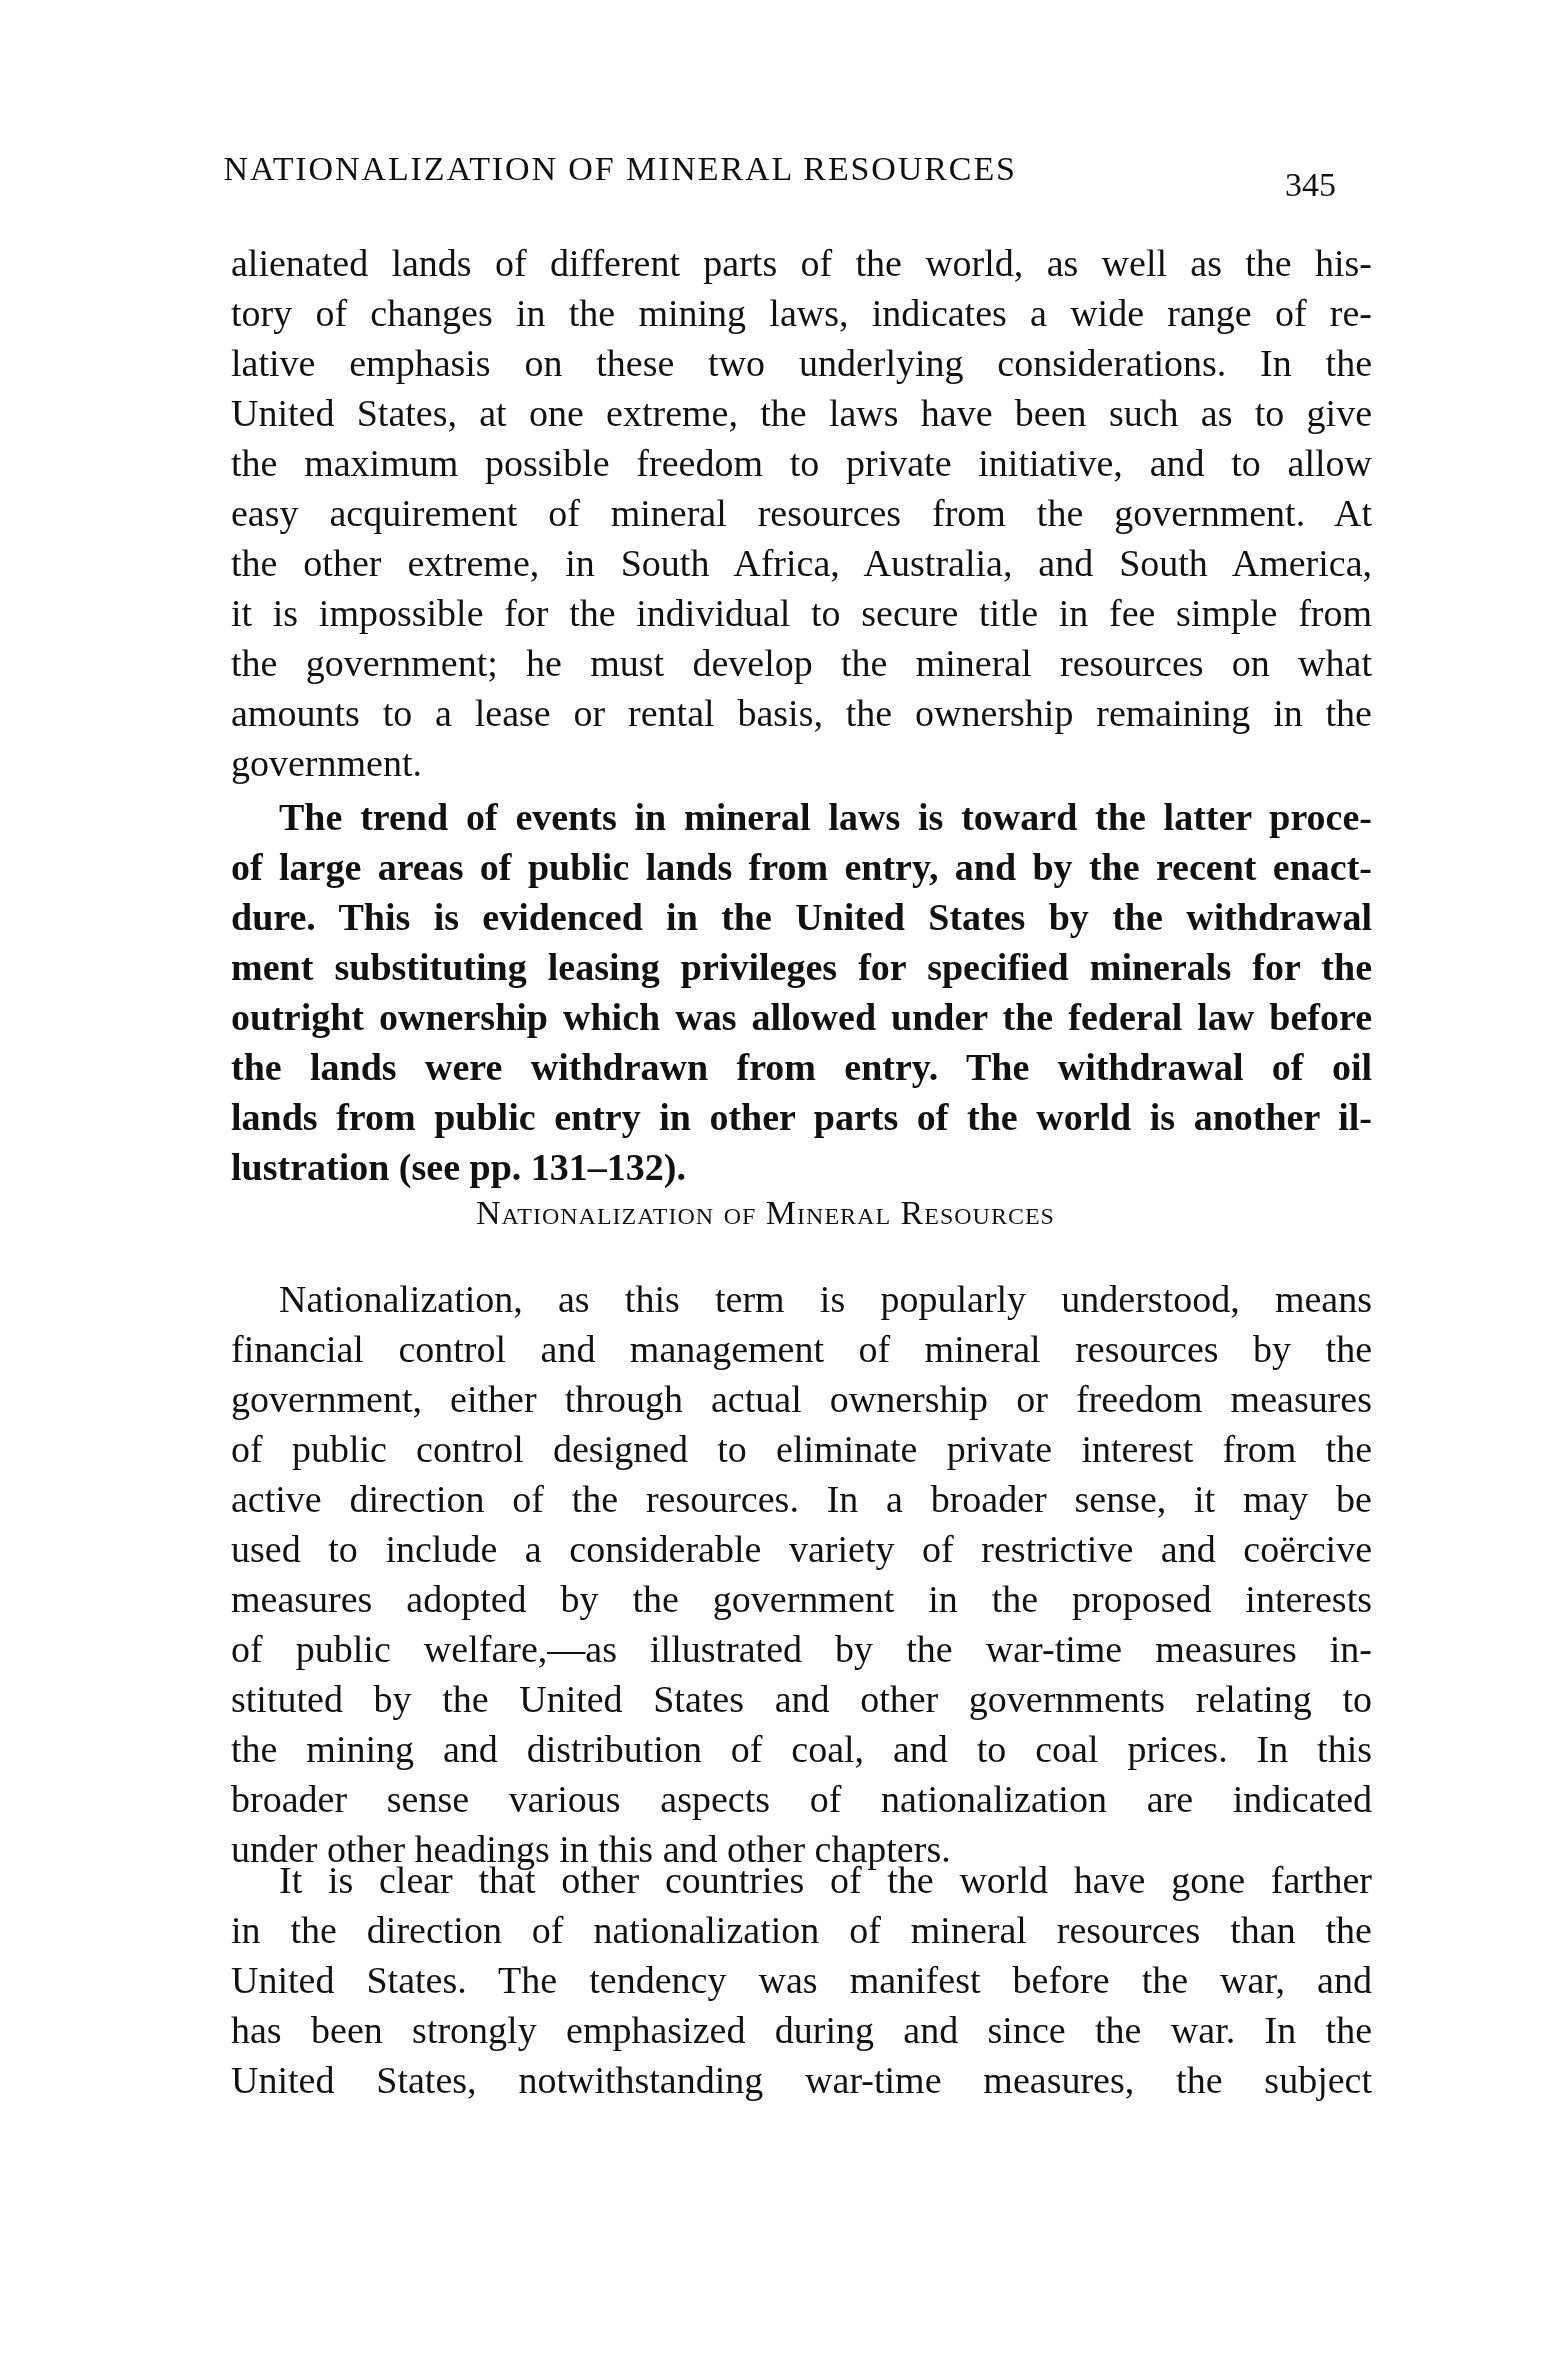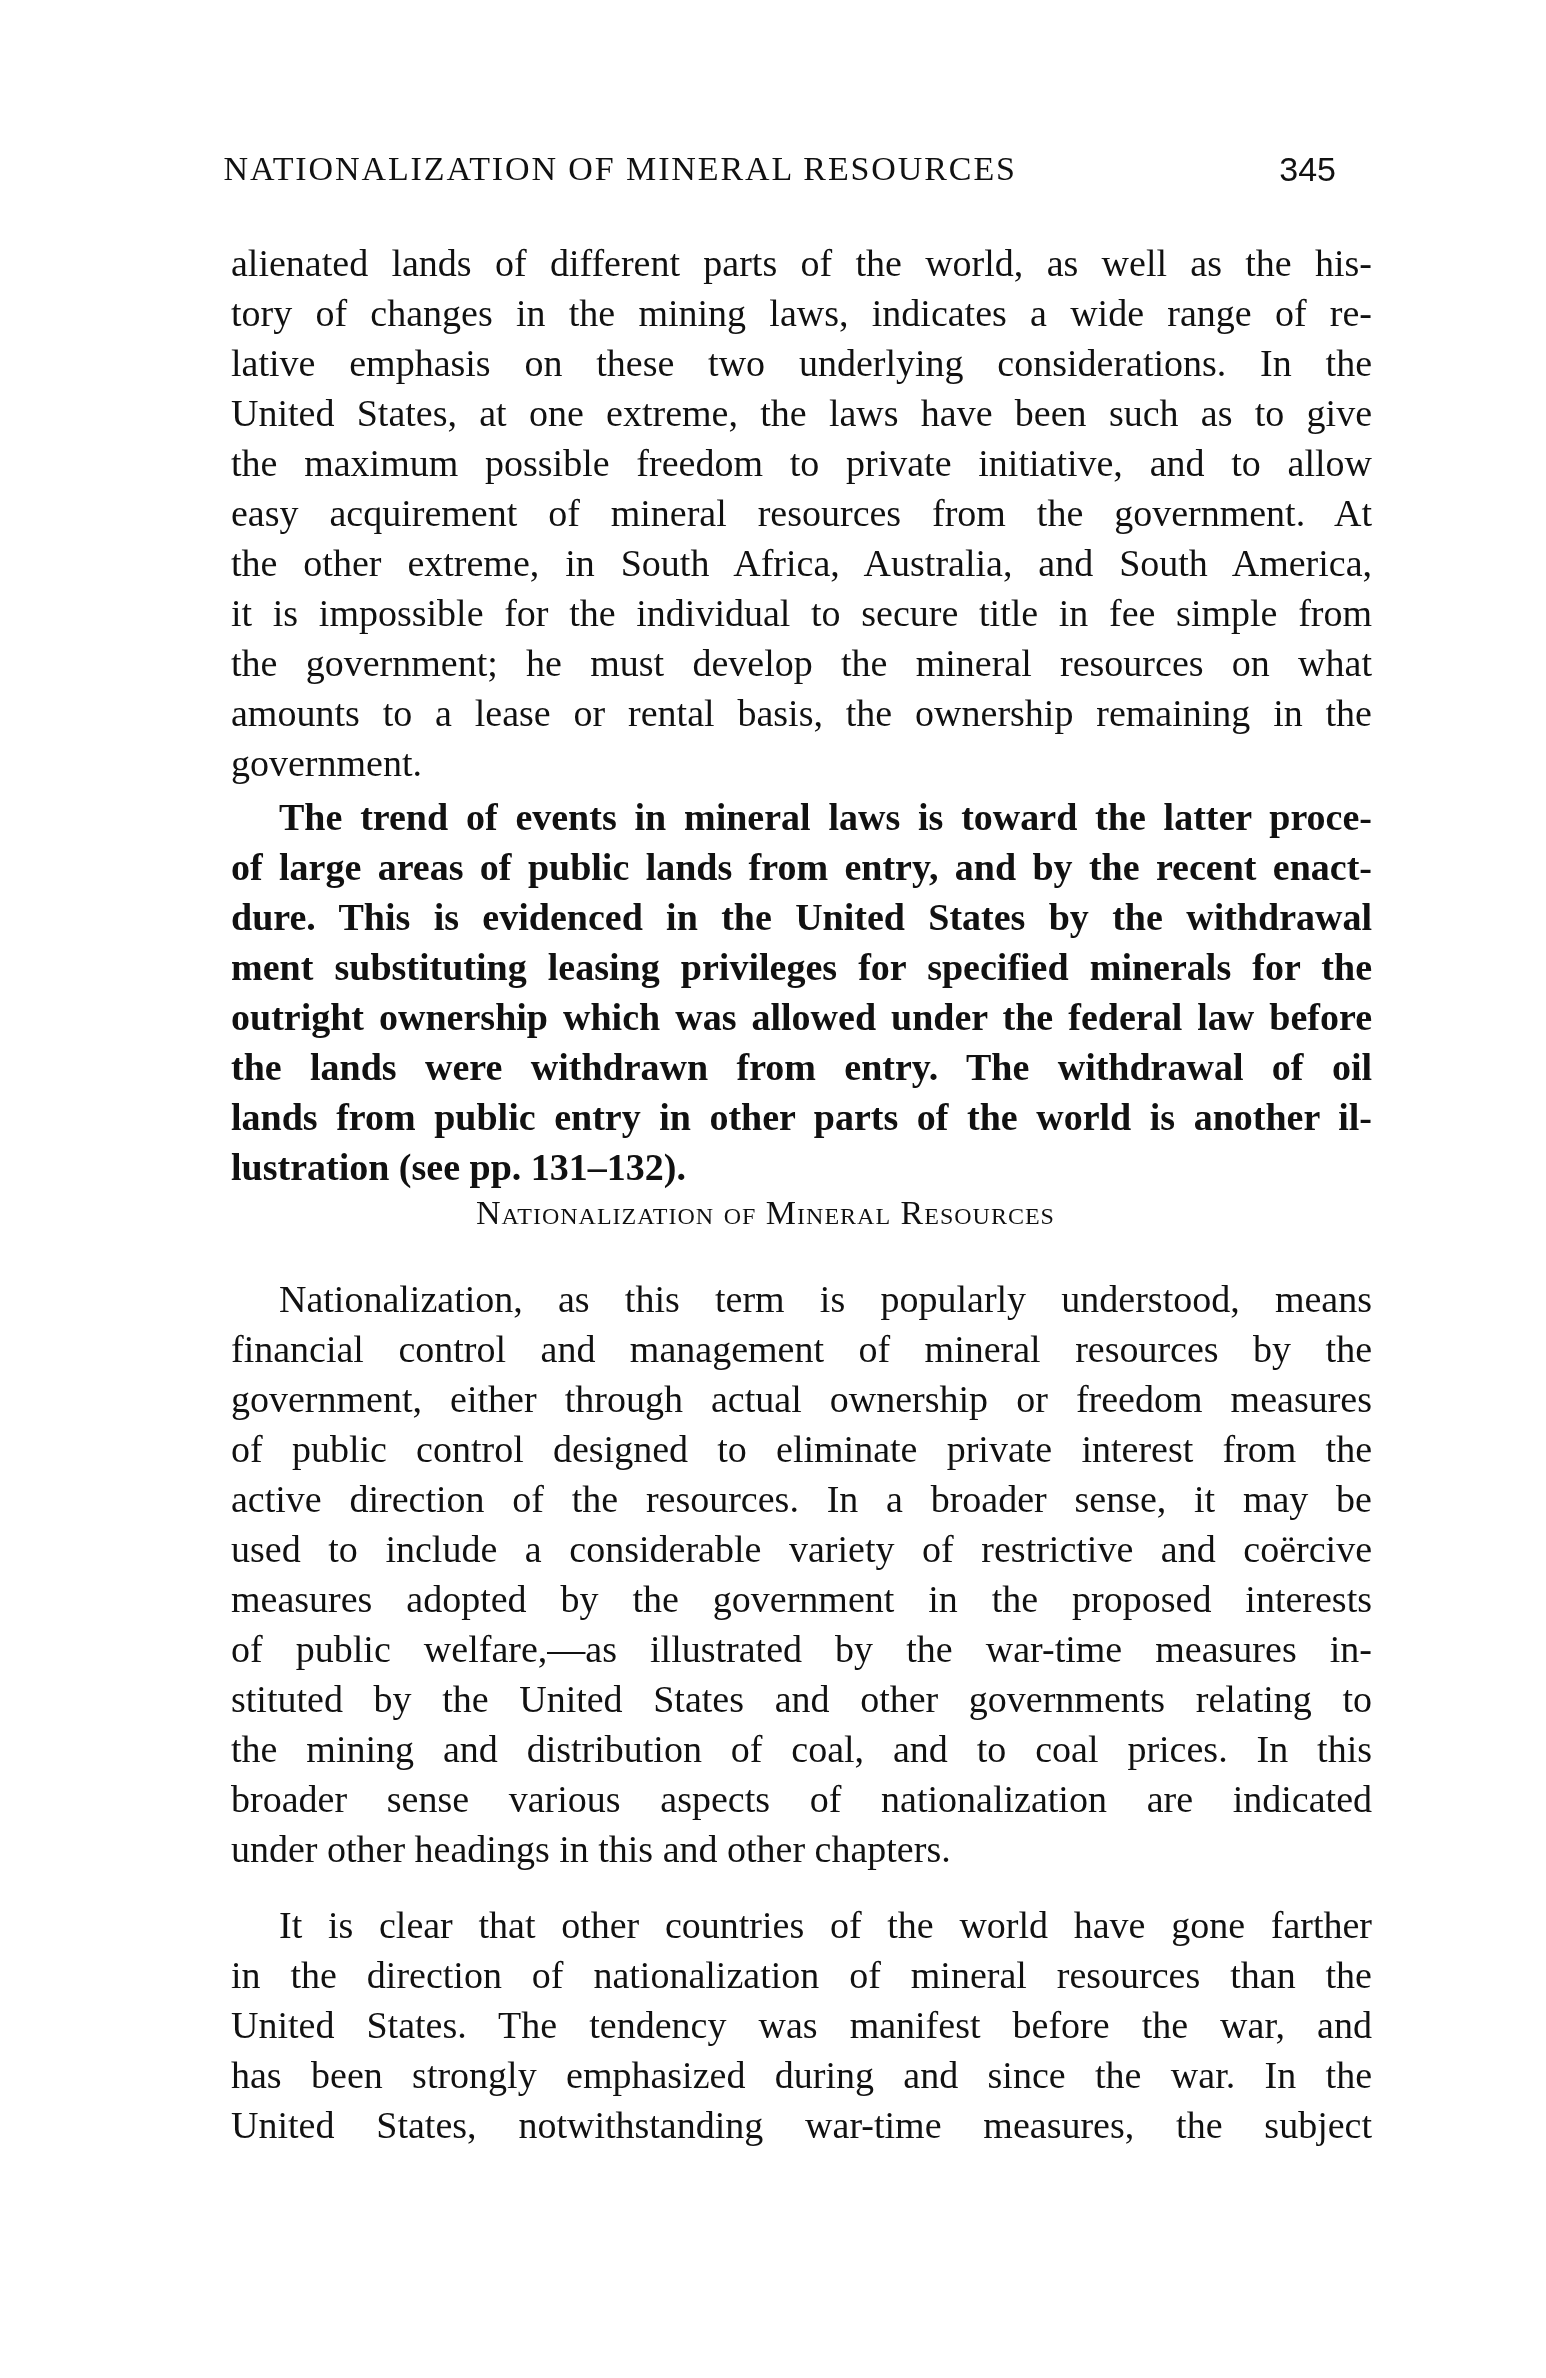--- a/index.html
+++ b/index.html
@@ -1,20 +1,20 @@
 <!DOCTYPE html>
 <html style="font-size:15px"><head>
 <meta charset="utf-8">
 <style>
   html, body { margin: 0; padding: 0; background: #ffffff; }
   body { width: 1547px; height: 2379px; position: relative; overflow: hidden; font-family: "DejaVu Serif", "Liberation Serif", serif; color: #111; }
   .page { position: absolute; left: 195px; top: 0; width: 1141px; }
   .running-head { position: absolute; top: 150px; left: 0; width: 1141px; height: 48px; }
   .running-title { position: absolute; left: 28.5px; top: 0; font-size: 34px; letter-spacing: 1.9px; font-family: "Liberation Serif", serif; white-space: nowrap; }
-  .page-number { position: absolute; right: 0; top: 0; font-size: 34px; font-family: Liberation Sans, sans-serif; }
+  .page-number { position: absolute; right: 0; top: 16px; font-size: 34px; font-family: Liberation Serif, serif; }
   .body-block { position: absolute; left: 0; width: 1141px; font-family: "Liberation Serif", serif; font-size: 38px; line-height: 50px; text-align: justify; margin-left: 36px; }
   .line { display: block; white-space: nowrap; text-align-last: justify; text-align: justify; }
   .line.last { text-align-last: left; }
   .indent { padding-left: 48px; }
   .section-heading { position: absolute; left: 0; width: 1141px; text-align: center; font-family: "Liberation Serif", serif; font-size: 34px; font-variant: small-caps; letter-spacing: 1px; }
 </style>
 </head>
 <body>
 
 <div class="page">
@@ -59,21 +59,21 @@
     <span class="line">active direction of the resources.  In a broader sense, it may be</span>
     <span class="line">used to include a considerable variety of restrictive and coërcive</span>
     <span class="line">measures adopted by the government in the proposed interests</span>
     <span class="line">of public welfare,—as illustrated by the war-time measures in-</span>
     <span class="line">stituted by the United States and other governments relating to</span>
     <span class="line">the mining and distribution of coal, and to coal prices.  In this</span>
     <span class="line">broader sense various aspects of nationalization are indicated</span>
     <span class="line last">under other headings in this and other chapters.</span>
   </div>
 
-  <div class="body-block" style="top: 1900px;">
+  <div class="body-block" style="top: 1855px;">
     <span class="line indent">It is clear that other countries of the world have gone farther</span>
     <span class="line">in the direction of nationalization of mineral resources than the</span>
     <span class="line">United States.  The tendency was manifest before the war, and</span>
     <span class="line">has been strongly emphasized during and since the war.  In the</span>
     <span class="line">United States, notwithstanding war-time measures, the subject</span>
   </div>
 
 </div>
 
 

